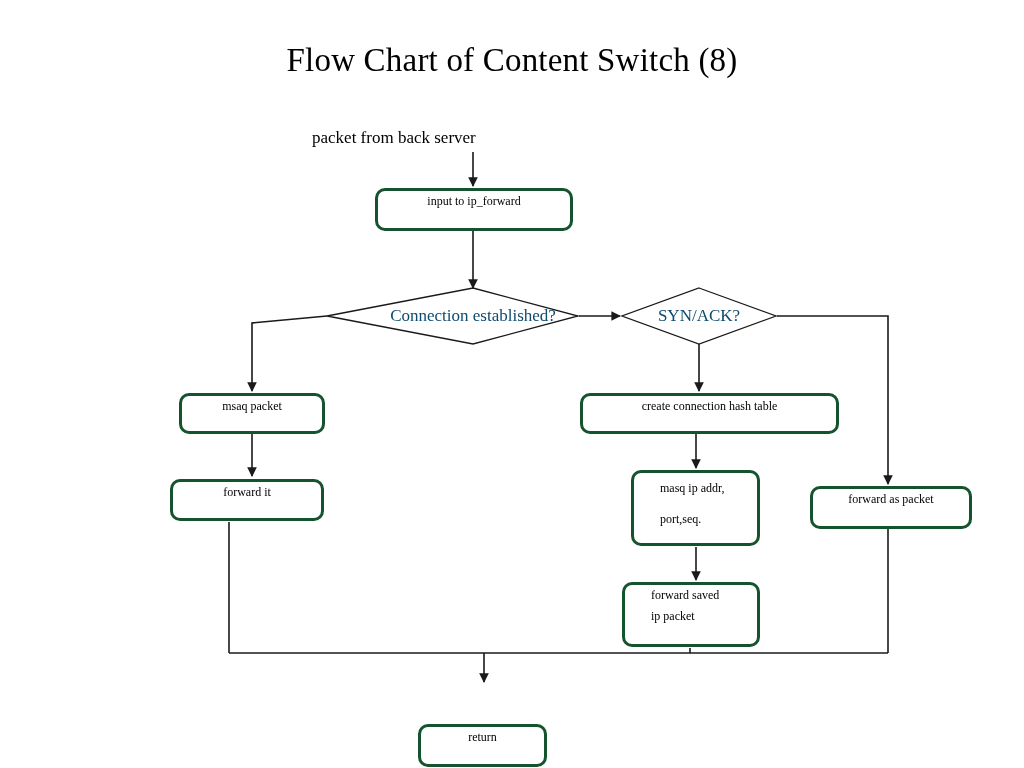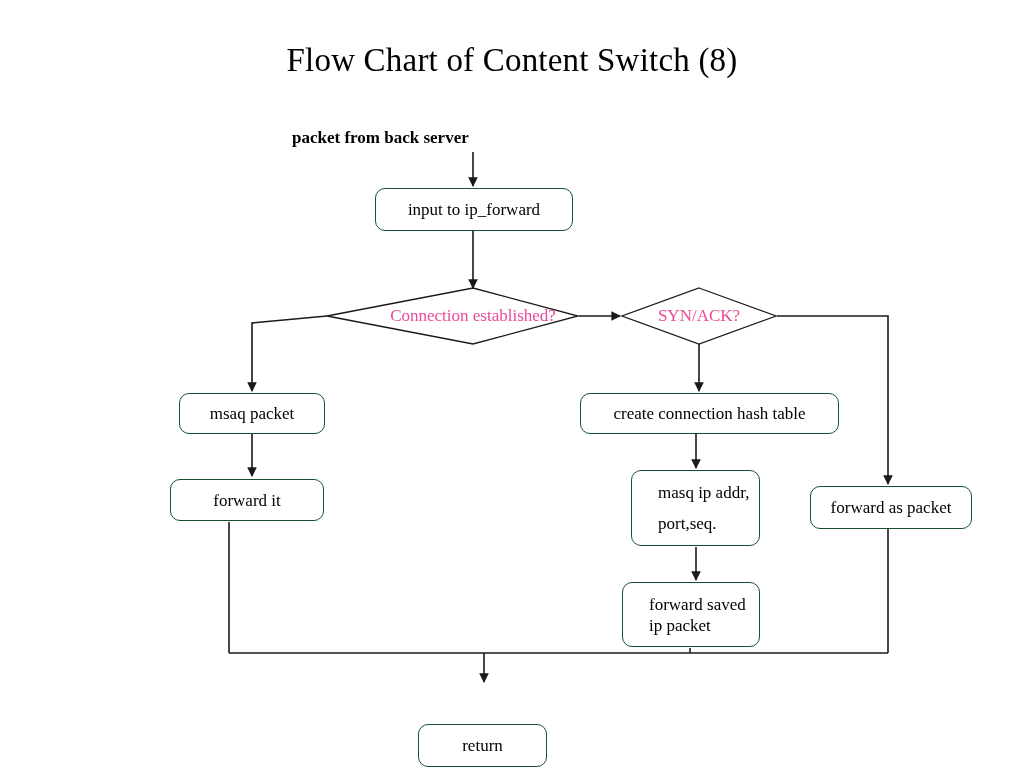--- a/index.html
+++ b/index.html
@@ -44,27 +44,27 @@
   .free-label {
     position: absolute;
     font-size: 17px;
     line-height: 20px;
     white-space: nowrap;
     color: #000000;
   }
   .node {
     position: absolute;
     box-sizing: border-box;
-    border: 1px solid #14532d;
+    border: 3px solid #14532d;
     border-radius: 10px;
     background: #ffffff;
     display: flex;
-    align-items: center;
+    align-items: flex-start;
     justify-content: center;
-    font-size: 17px;
+    font-size: 12px;
     line-height: 21px;
     color: #000000;
     text-align: center;
   }
   .node.align-left {
     justify-content: flex-start;
     text-align: left;
     padding-left: 26px;
   }
   .node .node-text {
@@ -72,32 +72,32 @@
     white-space: pre-line;
   }
   .node.two-line .node-text {
     line-height: 31px;
   }
   .diamond-label {
     position: absolute;
     font-size: 17px;
     line-height: 20px;
     white-space: nowrap;
-    color: #ec4899;
+    color: #0c4a6e;
     text-align: center;
   }
 </style>
 </head>
 <body>
 
 <div id="canvas">
 
   <div class="title">Flow Chart of Content Switch (8)</div>
 
-  <div class="free-label" style="left:292px; top:128px;font-weight:bold;">packet from back server</div>
+  <div class="free-label" style="left:312px; top:128px;">packet from back server</div>
 
   <svg id="svg-layer" viewBox="0 0 1024 768">
     <defs>
       <marker id="arrow" viewBox="0 0 10 10" refX="9" refY="5" markerWidth="6" markerHeight="6" orient="auto-start-reverse">
         <path d="M 0 0 L 10 5 L 0 10 z" fill="#1a1a1a"></path>
       </marker>
     </defs>
     <g stroke="#1a1a1a" stroke-width="1.6" fill="none">
 
       <line x1="473" y1="152" x2="473" y2="186" marker-end="url(#arrow)"></line>

